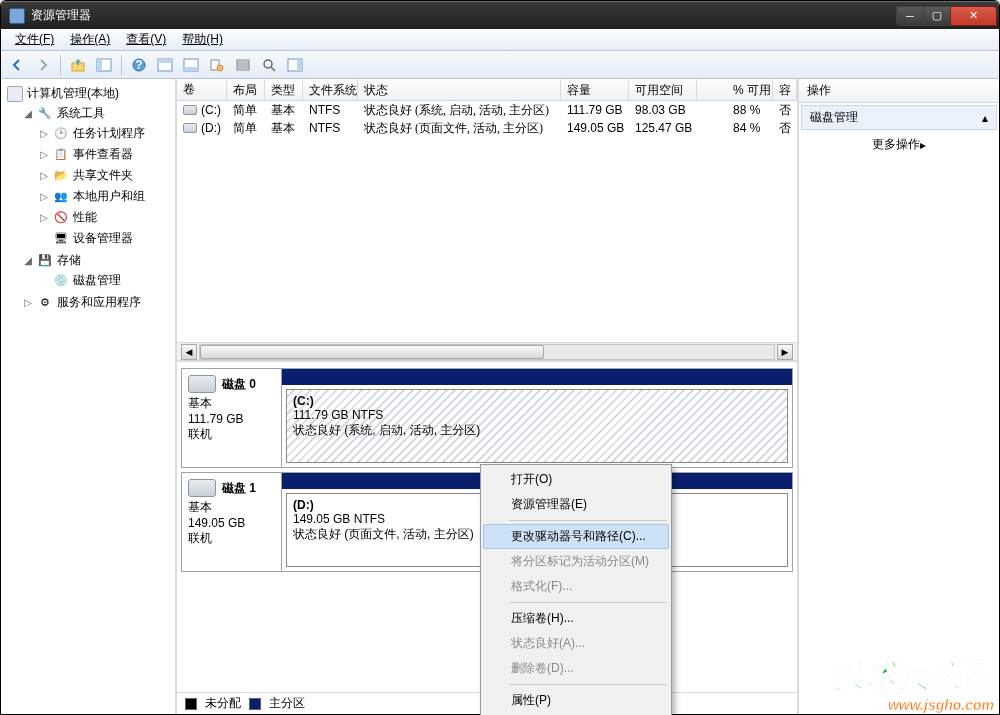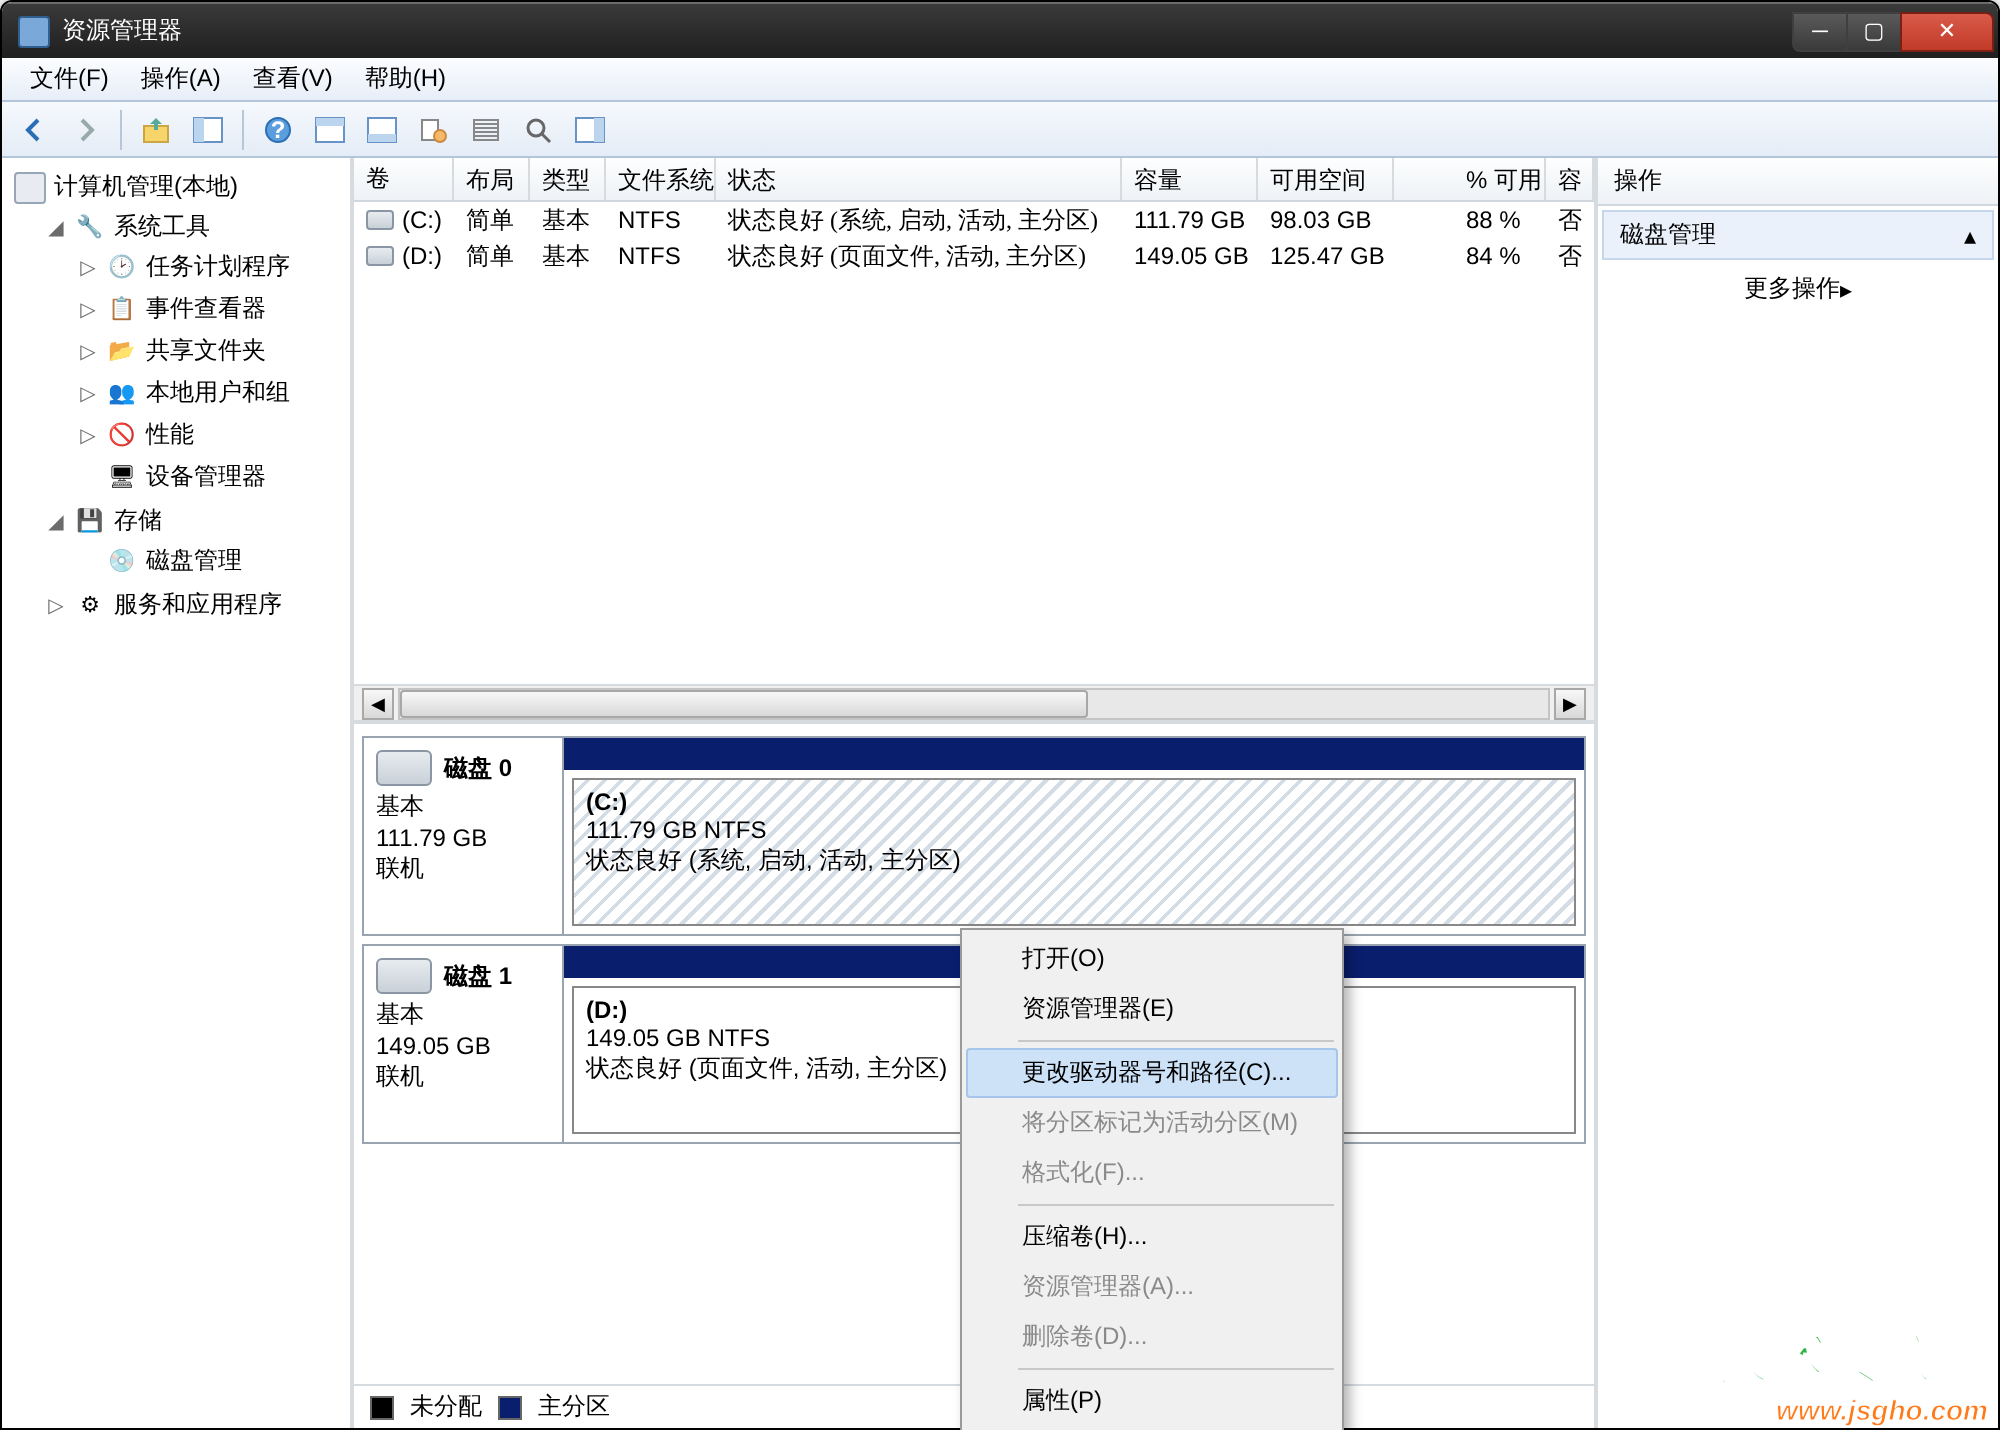--- a/index.html
+++ b/index.html
@@ -11,21 +11,21 @@
 .titlebar .app-icon { width: 16px; height: 16px; background: #7aa8d8; border: 1px solid #2f5f8f; border-radius: 2px; margin-right: 6px; position:relative; }
 .titlebar .title { flex: 1; font-size: 12px; }
 .win-btns { display: flex; height: 20px; }
 .win-btn { width: 28px; height: 20px; border: 1px solid #3f3f3f; background: linear-gradient(#5a5a5a,#3a3a3a); color:#fff; display:flex; align-items:center; justify-content:center; font-size:11px; margin-left:-1px; }
 .win-btn.max { width:28px; }
 .win-btn.close { width: 47px; background: linear-gradient(#d95b4a,#c23a28); border-color:#7a1f14; border-radius:0 4px 0 0; }
 .win-btn.min { border-radius:0 0 0 4px; }
 
 
 .menubar { height: 22px; background: linear-gradient(#fbfcfe,#e7eef8); border-bottom: 1px solid #b4c4da; display:flex; align-items:center; padding:0 6px; }
-.menubar span { padding: 19px 8px; cursor:default; }
+.menubar span { padding: 19px 8px; cursor:default;text-decoration:underline; }
 
 
 .toolbar { height: 28px; background: linear-gradient(#f6f9fd,#e4ecf6); border-bottom:1px solid #b4c4da; display:flex; align-items:center; padding:0 4px; gap:2px; }
 .tbtn { width:24px; height:22px; display:flex; align-items:center; justify-content:center; border:1px solid transparent; border-radius:3px; }
 .tsep { width:1px; height:20px; background:#b8c6da; margin:0 3px; }
 .tbtn svg { width:16px; height:16px; }
 
 
 .body { flex:1; display:flex; min-height:0; }
 .tree-pane { width: 176px; border-right: 2px solid #d6dbe0; overflow:auto; padding: 4px 0; }
@@ -92,21 +92,21 @@
 
 
 .context-menu { position:absolute; left:480px; top:464px; width:192px; background:#f0f0f0; border:1px solid #9a9a9a; box-shadow:3px 3px 6px rgba(0,0,0,.3); padding:2px; z-index:100; }
 .context-menu .mi { padding:4px 24px 4px 28px; white-space:nowrap; }
 .context-menu .mi.disabled { color:#8a8a8a; }
 .context-menu .mi.hover { background:#cde1f7; border:1px solid #a6c5ea; border-radius:2px; padding:3px 23px 3px 27px; }
 .context-menu .msep { height:1px; background:#c8c8c8; margin:3px 2px 3px 26px; }
 
 
 .watermark { position:absolute; right:6px; bottom:2px; font-family:Arial,sans-serif; text-align:right; pointer-events:none; }
-.watermark .wm1 { font-size:26px; font-weight:900; font-style:italic; color:#2fb64a; -webkit-text-stroke:1px #fff; letter-spacing:1px; }
+.watermark .wm1 { font-size:31px; font-weight:900; font-style:italic; color:#2fb64a; -webkit-text-stroke:1px #fff; letter-spacing:1px; }
 .watermark .wm2 { font-size:14px; font-weight:bold; font-style:italic; color:#ff7a1a; -webkit-text-stroke:.5px #fff; }
 </style>
 </head>
 <body>
 
 <div class="window">
   <div class="titlebar">
     <div class="app-icon"></div>
     <div class="title">资源管理器</div>
     <div class="win-btns">
@@ -399,21 +399,21 @@
 
 <div class="context-menu">
   <div class="mi">打开(O)</div>
   <div class="mi">资源管理器(E)</div>
   <div class="msep"></div>
   <div class="mi hover">更改驱动器号和路径(C)...</div>
   <div class="mi disabled">将分区标记为活动分区(M)</div>
   <div class="mi disabled">格式化(F)...</div>
   <div class="msep"></div>
   <div class="mi">压缩卷(H)...</div>
-  <div class="mi disabled">资源管理器(A)...</div>
+  <div class="mi disabled">状态良好(A)...</div>
   <div class="mi disabled">删除卷(D)...</div>
   <div class="msep"></div>
   <div class="mi">属性(P)</div>
 </div>
 
 <div class="watermark">
   <div class="wm1">技术员联盟</div>
   <div class="wm2">www.jsgho.com</div>
 </div>
 

